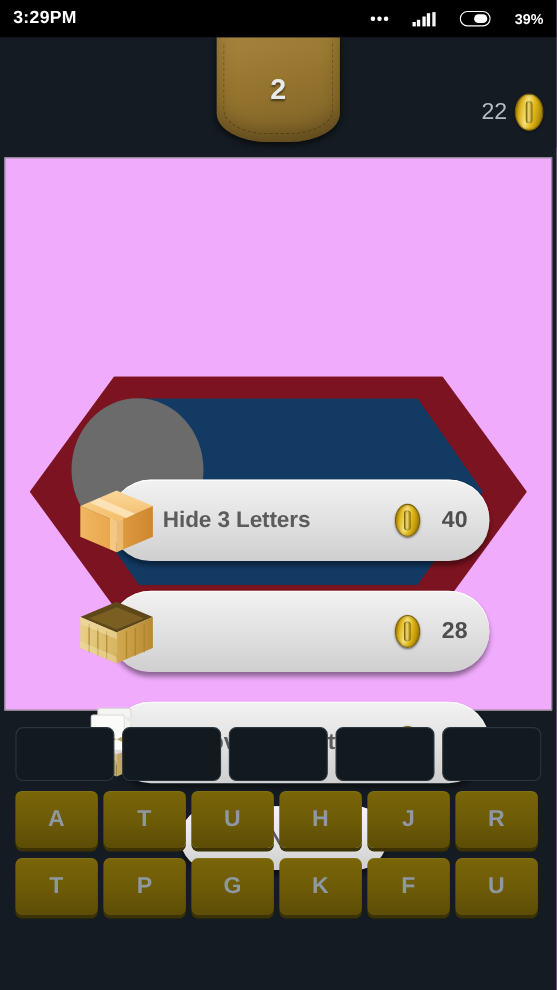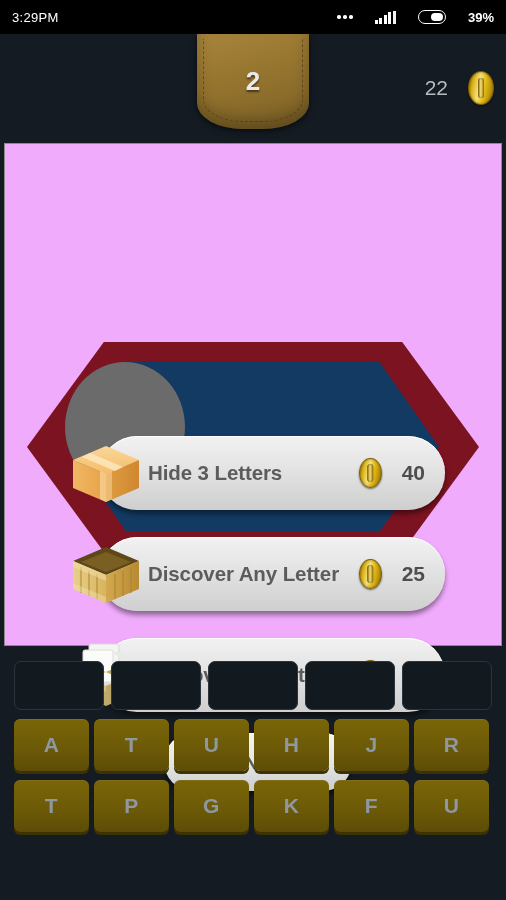--- a/index.html
+++ b/index.html
@@ -10,21 +10,21 @@
     overflow:hidden;
     position:relative;
   }
 
   
   #statusbar{
     position:absolute; top:0; left:0; width:506px; height:34px;
     background:#000; display:flex; align-items:center;
     padding:0 12px; color:#fff;
   }
-  #clock{ font-size:13px; font-weight:normal; letter-spacing:.3px; }
+  #clock{ font-size:16px; font-weight:bold; letter-spacing:.3px; }
   #status-right{ margin-left:auto; display:flex; align-items:center; gap:22px; }
   .dots{ display:flex; gap:2.5px; align-items:center; }
   .dots i{ width:3.5px;height:3.5px;border-radius:50%;background:#fff;display:block; }
   .signal{ display:flex; align-items:flex-end; gap:1.5px; height:13px; }
   .signal i{ width:3px; background:#fff; display:block; }
   .signal i:nth-child(1){height:4px}
   .signal i:nth-child(2){height:6px}
   .signal i:nth-child(3){height:9px}
   .signal i:nth-child(4){height:12px}
   .signal i:nth-child(5){height:13px;background:#fff;opacity:.95}
@@ -67,22 +67,22 @@
     content:""; position:absolute; inset:5px 6px 7px 6px;
     border:1.5px dashed rgba(60,40,12,.5);
     border-top:none; border-radius:0 0 40px 40px/0 0 22px 22px;
   }
   #level-num{
     color:#e9eaec; font-size:26px; font-weight:bold;
     text-shadow:0 2px 2px rgba(0,0,0,.5); position:relative; z-index:2;
   }
 
   #coins-hud{
-    position:absolute; right:12px; top:54px; transform:translateY(-50%);
-    display:flex; align-items:center; gap:20px;
+    position:absolute; right:12px; top:68px; transform:translateY(-50%);
+    display:flex; align-items:center; gap:7px;
   }
   #coins-count{ color:#b7bcc1; font-size:21px; }
 
   
   .coin{
     position:relative; display:inline-block;
     width:26px; height:34px; border-radius:50%;
     background:linear-gradient(100deg,#8a6a05 0%,#d9ae12 18%,#f6e27a 42%,#e4bb18 62%,#9c7905 100%);
     box-shadow:0 1px 2px rgba(0,0,0,.55), inset 0 0 3px rgba(120,85,0,.7);
     border:1.5px solid #7c5f06;
@@ -266,24 +266,23 @@
           <line x1="22" y1="30" x2="22" y2="55"></line>
           <line x1="30" y1="33" x2="30" y2="58"></line>
           <line x1="48" y1="58" x2="48" y2="33"></line>
           <line x1="56" y1="55" x2="56" y2="30"></line>
           <line x1="64" y1="52" x2="64" y2="26"></line>
         </g>
         <polygon points="6,20 39,34 39,40 6,26" fill="#f0dfa8" opacity=".55"></polygon>
         <polygon points="6,42 39,56 39,62 6,48" fill="#f0dfa8" opacity=".45"></polygon>
       </svg>
     </span>
-    <span class="opt-label">Discover Any Letter</span>
     <span class="opt-cost">
       <span class="coin sm"></span>
-      <span class="opt-cost-num">25</span>
+      <span class="opt-cost-num">28</span>
     </span>
   </div>
 
   <div class="opt" id="opt-2">
     <span class="opt-icon">
       <svg viewBox="0 0 78 68" width="78" height="68">
         <defs>
           <linearGradient id="ob1" x1="0" y1="0" x2="1" y2="0">
             <stop offset="0" stop-color="#d4c08a"></stop>
               <stop offset="1" stop-color="#bfa96c"></stop>

